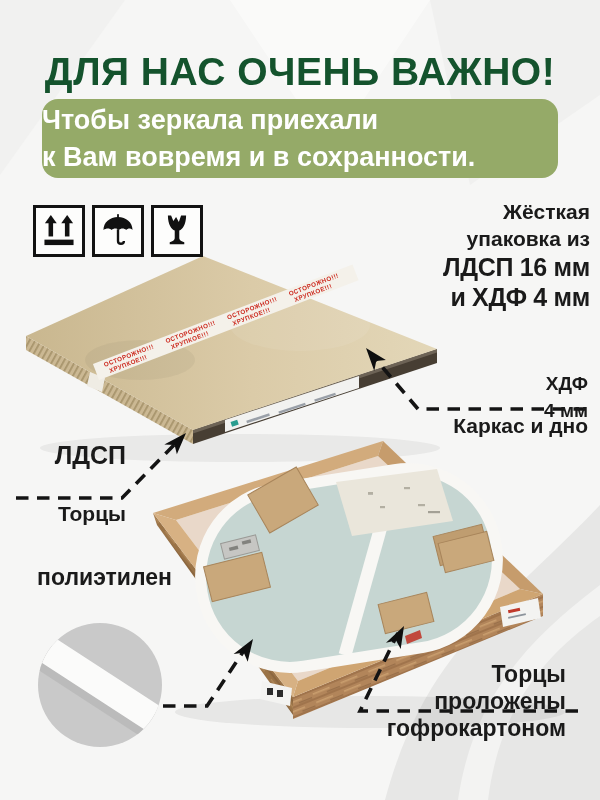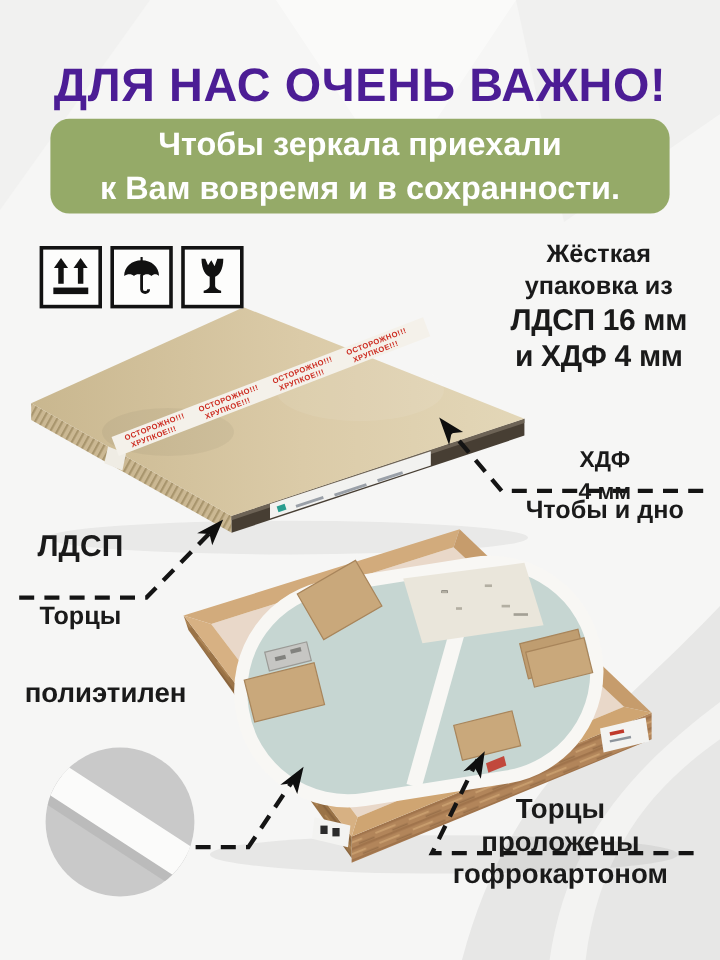--- a/index.html
+++ b/index.html
@@ -5,29 +5,29 @@
   html,body{margin:0;padding:0;}
   body{
     width:600px;height:800px;position:relative;overflow:hidden;
     background:#f6f6f5;
     font-family:"Liberation Sans","DejaVu Sans",sans-serif;
     color:#1a1a1a;
   }
   .abs{position:absolute;}
   #bg-svg{left:0;top:0;z-index:1;}
   #overlay-svg{left:0;top:0;z-index:3;}
-  .txt{z-index:4;font-weight:700;text-align:center;line-height:1.18;}
+  .txt{z-index:4;font-weight:700;text-align:right;line-height:1.18;}
   #title{
     left:0;top:50px;width:600px;font-size:39px;font-weight:700;
-    letter-spacing:.5px;color:#4c1d95;z-index:4;text-align:center;white-space:nowrap;
+    letter-spacing:.5px;color:#14532d;z-index:4;text-align:center;white-space:nowrap;
   }
   #banner{
     left:42px;top:99px;width:516px;height:79px;background:#95aa68;
     border-radius:16px;z-index:4;display:flex;flex-direction:column;
-    justify-content:center;align-items:center;
+    justify-content:center;align-items:flex-start;
   }
   #banner div{color:#ffffff;font-size:27px;font-weight:700;line-height:37px;white-space:nowrap;}
   #icon-row{left:33px;top:205px;z-index:4;display:flex;gap:7px;}
   .icon-box{
     width:46px;height:46px;background:#fdfdfc;border:3px solid #121212;
     display:flex;align-items:center;justify-content:center;
   }
   
   #t-rigid{left:408px;top:198px;width:182px;}
   #t-rigid .s{font-size:21px;line-height:27px;}
@@ -230,21 +230,21 @@
   <div class="s">Жёсткая</div>
   <div class="s">упаковка из</div>
   <div class="l">ЛДСП 16 мм</div>
   <div class="l">и ХДФ 4 мм</div>
 </div>
 
 <div id="t-hdf" class="abs txt">
   <div>ХДФ</div>
   <div>4 мм</div>
 </div>
-<div id="t-hdf-cap" class="abs txt">Чтобы и дно</div>
+<div id="t-hdf-cap" class="abs txt">Каркас и дно</div>
 
 <div id="t-ldsp" class="abs txt">
   <div>ЛДСП</div>
 </div>
 <div id="t-ldsp-cap" class="abs txt">Торцы</div>
 
 <div id="t-foam" class="abs txt">
   <div>полиэтилен</div>
 </div>
 

